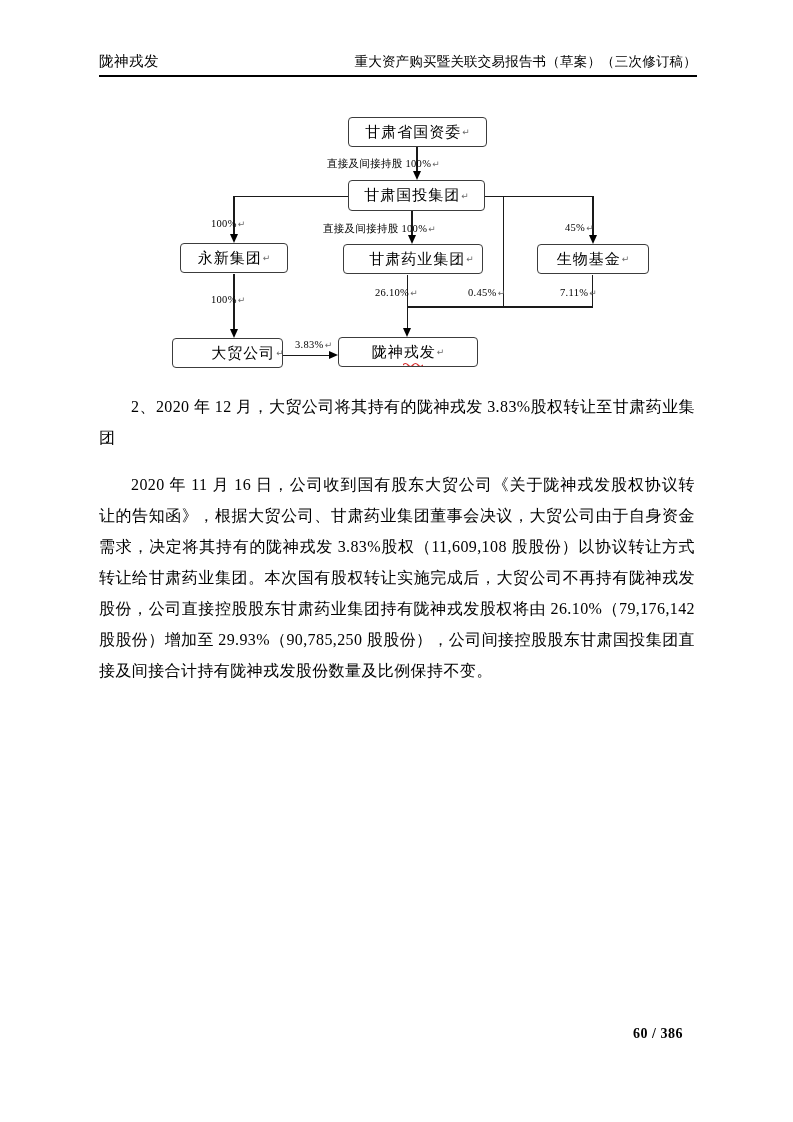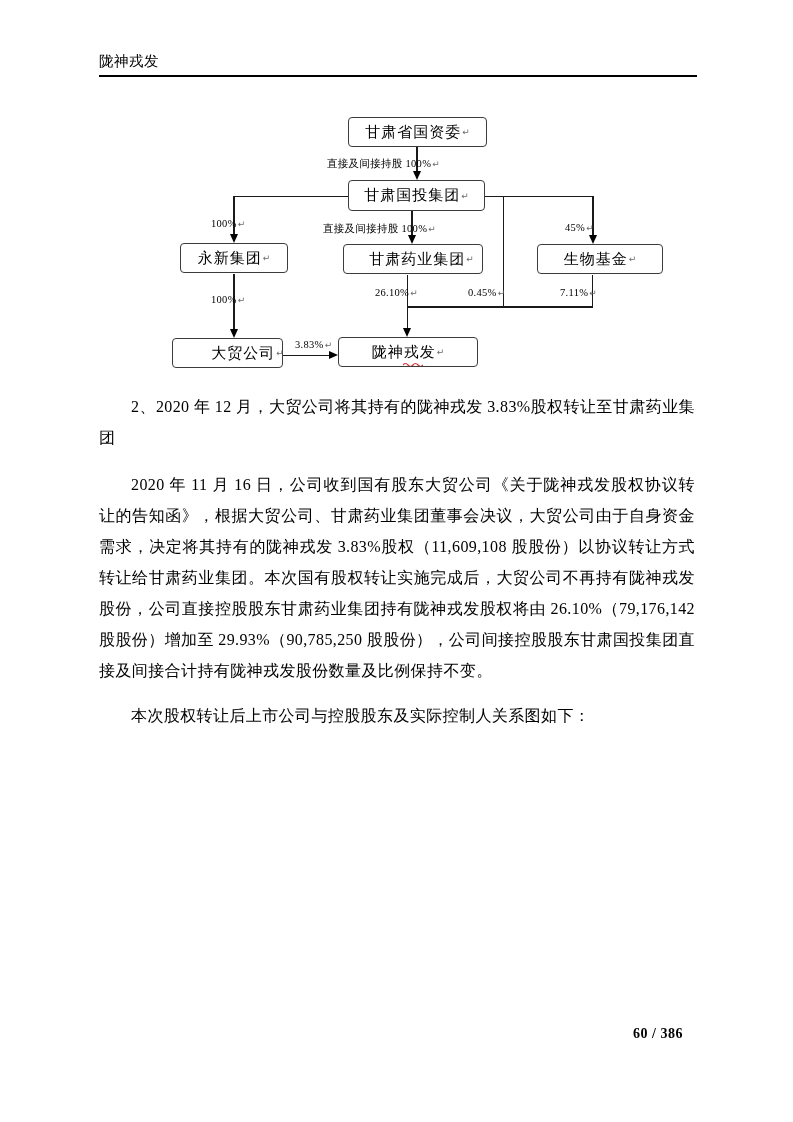--- a/index.html
+++ b/index.html
@@ -100,20 +100,21 @@
     letter-spacing: 0.5px;
   }
 </style>
 </head>
 <body>
 
 <div class="page">
 
   <div class="header">
     <span class="h-left">陇神戎发</span>
+    <span class="h-right">重大资产购买暨关联交易报告书（草案）（三次修订稿）</span>
   </div>
 
   <div class="diagram">
 
     <div class="vline" style="left:317.3px; top:32px; height:27px;"></div>
     <div class="arrow-down" style="left:313.5px; top:56px;"></div>
 
     <div class="hline" style="left:135px; top:80.5px; width:114px;"></div>
     <div class="vline" style="left:134.3px; top:80.5px; height:40px;"></div>
     <div class="arrow-down" style="left:130.5px; top:119px;"></div>
@@ -175,38 +176,37 @@
         <span class="ret">↵</span>
     </div>
     <div class="node" style="left:81px; top:128px; width:108px; height:30px;">
       <span>永新集团</span>
         <span class="ret">↵</span>
     </div>
     <div class="node" style="left:244px; top:129px; width:140px; height:30px;padding-left:17px;">
       <span>甘肃药业集团</span>
         <span class="ret">↵</span>
     </div>
-    <div class="node" style="left:438px; top:129px; width:126px; height:30px;">
+    <div class="node" style="left:438px; top:129px; width:112px; height:30px;">
       <span>生物基金</span>
         <span class="ret">↵</span>
     </div>
     <div class="node" style="left:73px; top:223px; width:111px; height:30px;padding-left:40px;">
       <span>大贸公司</span>
         <span class="ret">↵</span>
     </div>
     <div class="node" style="left:239px; top:222px; width:140px; height:30px;">
       <span>陇神戎发</span>
         <span class="ret">↵</span>
       <svg class="squiggle" width="20" height="4" viewBox="0 0 20 4">
           <path d="M0 3 Q2.5 0 5 3 T10 3 T15 3 T20 3" fill="none" stroke="#d62f2f" stroke-width="1.2"></path>
         </svg>
     </div>
   </div>
 
   <div class="content">
     <p class="para-heading">2、2020 年 12 月，大贸公司将其持有的陇神戎发 3.83%股权转让至甘肃药业集团</p>
     <p class="para">2020 年 11 月 16 日，公司收到国有股东大贸公司《关于陇神戎发股权协议转让的告知函》，根据大贸公司、甘肃药业集团董事会决议，大贸公司由于自身资金需求，决定将其持有的陇神戎发 3.83%股权（11,609,108 股股份）以协议转让方式转让给甘肃药业集团。本次国有股权转让实施完成后，大贸公司不再持有陇神戎发股份，公司直接控股股东甘肃药业集团持有陇神戎发股权将由 26.10%（79,176,142 股股份）增加至 29.93%（90,785,250 股股份），公司间接控股股东甘肃国投集团直接及间接合计持有陇神戎发股份数量及比例保持不变。</p>
-    <p class="para">本次股权转让后上市公司与控股股东及实际控制人关系图如下：</p>
   </div>
 
   <div class="footer">60 / 386</div>
 
 </div>
 
 </body></html>

